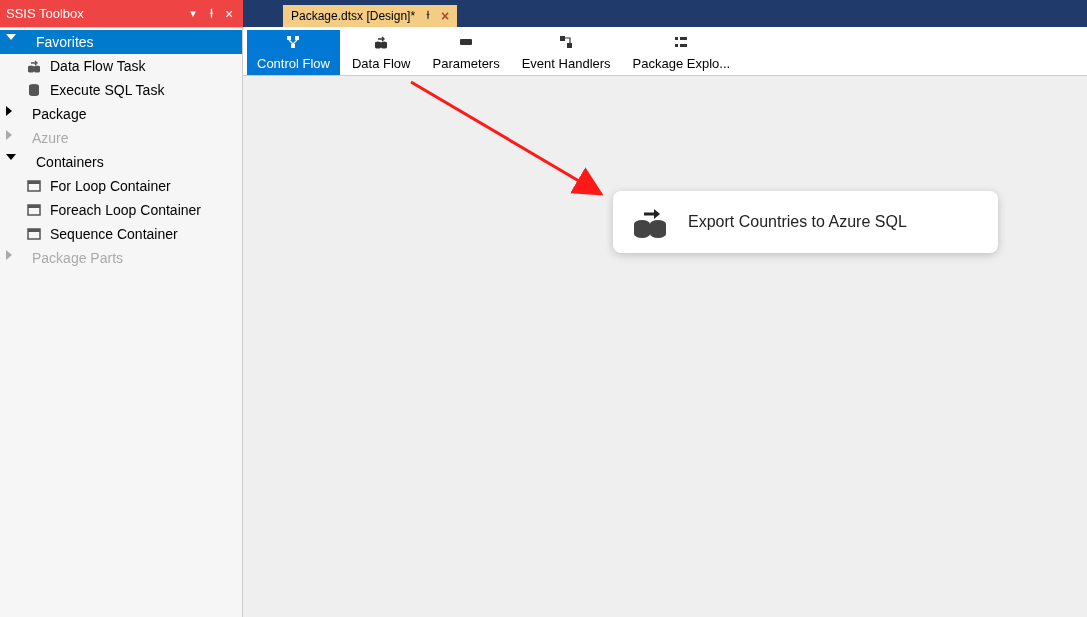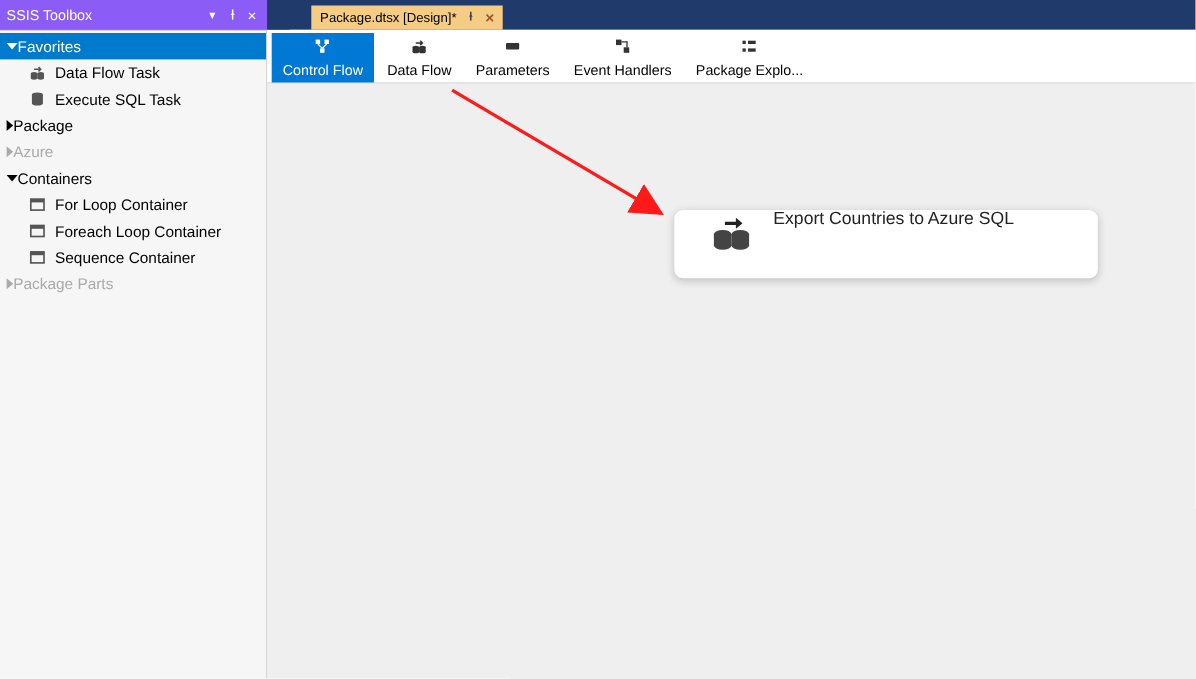--- a/index.html
+++ b/index.html
@@ -13,21 +13,21 @@
       flex-direction: column;
       background: #fff;
     }
     .topbar {
       display: flex;
       height: 27px;
       background: #1f3a6b;
     }
     .toolbox-header {
       width: 243px;
-      background: #8b5cf6;
+      background: #ef4444;
       color: #fff;
       display: flex;
       align-items: center;
       padding: 0 6px;
       font-size: 13px;
     }
     .toolbox-header .title { flex: 1; }
     .hdr-icon {
       width: 16px;
       height: 20px;
@@ -65,25 +65,25 @@
     .toolbox {
       width: 243px;
       border-right: 1px solid #ccc;
       background: #f6f6f6;
       overflow-y: auto;
       padding-top: 2px;
       border-top: 1px solid #ccc;
     }
     .category {
       display: flex;
-      align-items: center;
+      align-items: flex-start;
       padding: 4px 6px;
       cursor: pointer;
       color: #000;
-      gap: 0;
+      gap: 20px;
       font-size: 14px;
     }
     .category.selected {
       background: #007acc;
       color: #fff;
     }
     .category.disabled { color: #aaa; }
     .caret {
       display: inline-block;
       width: 0; height: 0;
@@ -154,22 +154,22 @@
     .task-box {
       position: absolute;
       left: 370px;
       top: 115px;
       width: 385px;
       height: 62px;
       background: #fff;
       border-radius: 8px;
       box-shadow: 0 2px 8px rgba(0,0,0,0.2);
       display: flex;
-      align-items: flex-start;
-      padding: 0 32px;
+      align-items: center;
+      padding: 0 17px;
       gap: 18px;
       font-size: 16px;
       color: #222;
     }
     .task-icon { width: 40px; height: 40px; }
     .arrow {
       position: absolute;
       left: 160px;
       top: 0px;
       pointer-events: none;

